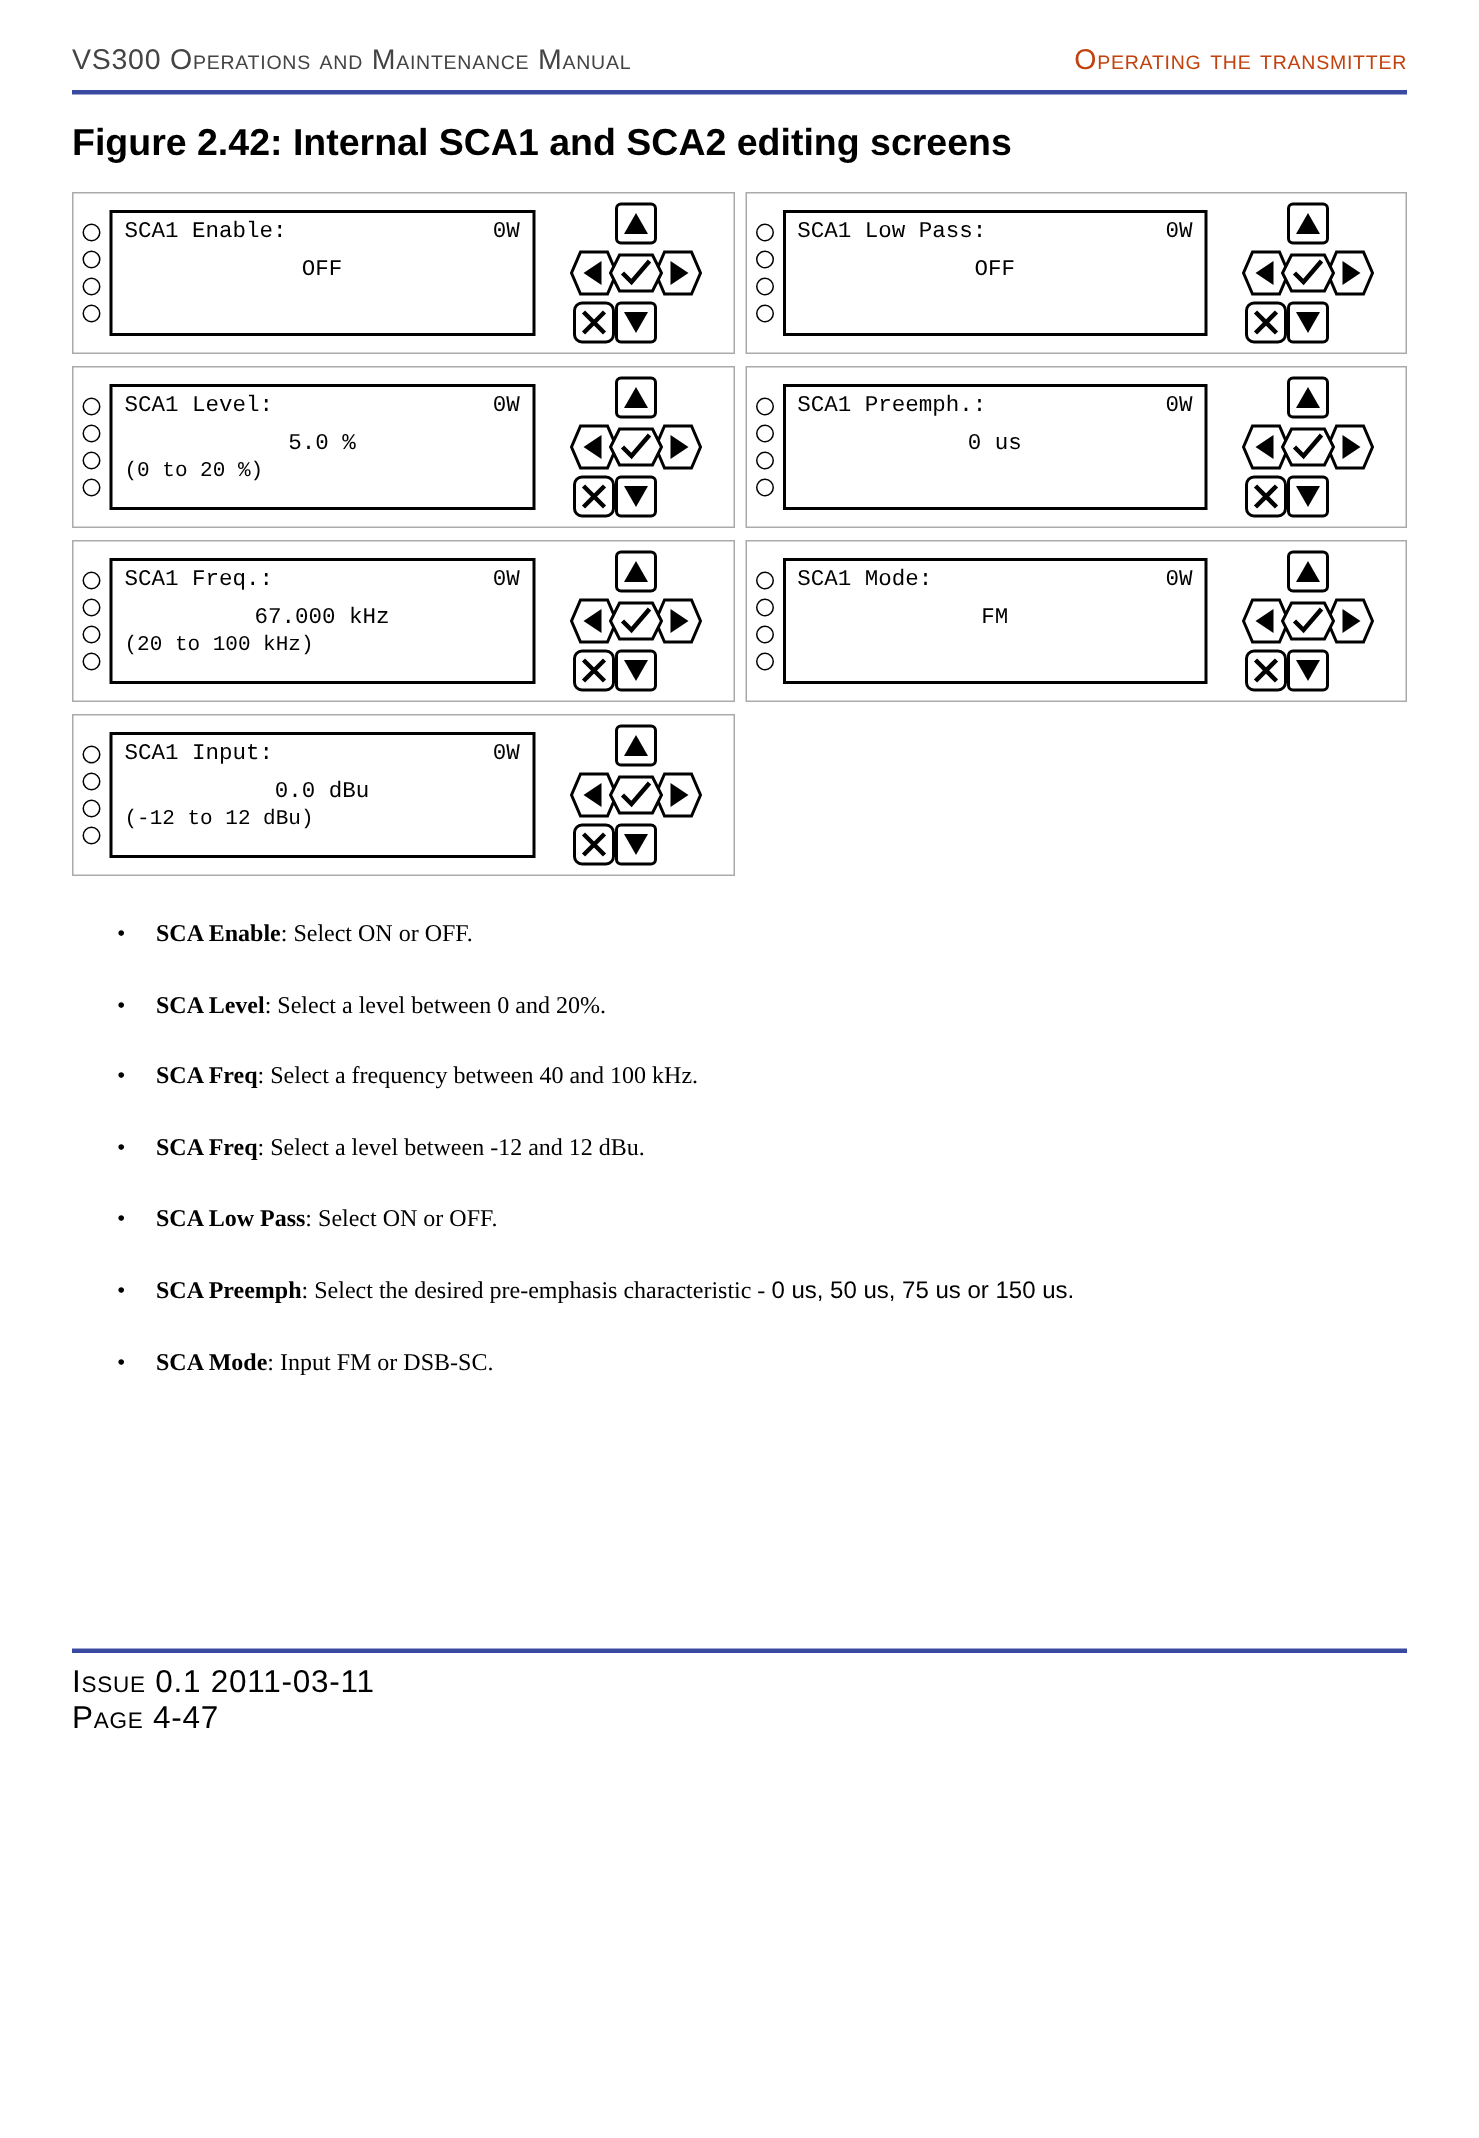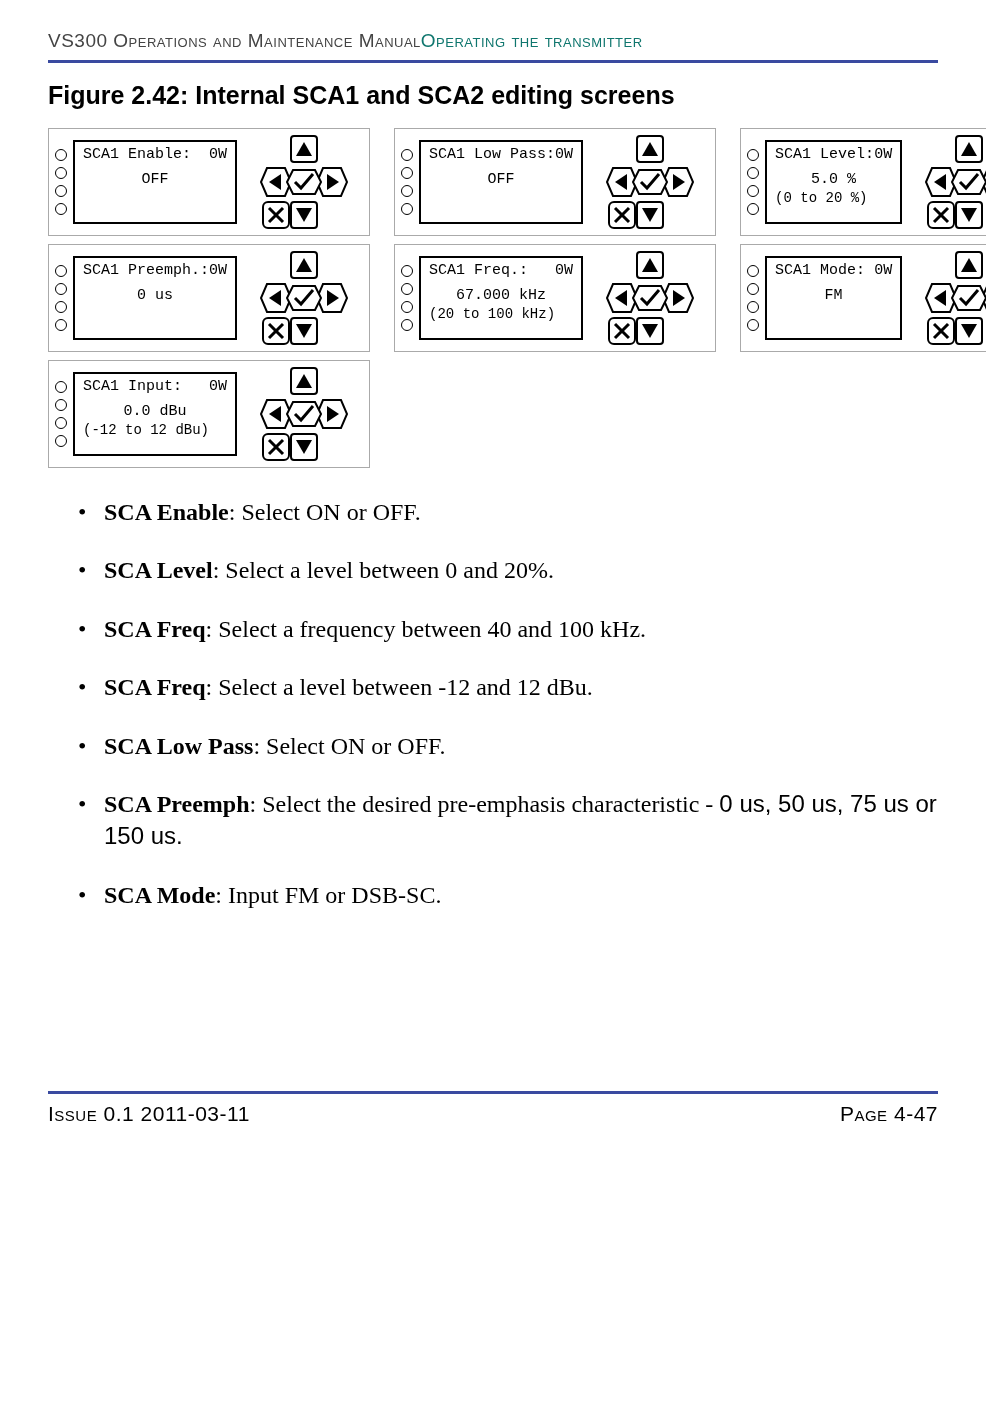--- a/index.html
+++ b/index.html
@@ -9,45 +9,45 @@
     background: #fff;
     color: #000;
     width: 986px;
   }
   .page {
     padding: 30px 48px 20px 48px;
     box-sizing: border-box;
   }
   .header-row {
     display: flex;
-    justify-content: flex-start;
+    justify-content: space-between;
     font-variant: small-caps;
     letter-spacing: 0.5px;
     font-size: 19px;
     font-family: 'Myriad', 'Segoe UI', Arial, sans-serif;
     font-weight: 500;
     margin-bottom: 8px;
   }
   .header-left { color: #444; }
-  .header-right { color: #0f766e; }
+  .header-right { color: #c2410c; }
   .rule-thick {
     border: none;
     border-top: 3px solid #3a4aa0;
     margin: 0 0 18px 0;
   }
   .fig-title {
     font-family: Arial, Helvetica, sans-serif;
     font-weight: bold;
     font-size: 25px;
     margin: 0 0 18px 0;
   }
   .screens-grid {
     display: grid;
-    grid-template-columns: 1fr 1fr 1fr;
-    gap: 8px 24px;
+    grid-template-columns: 1fr 1fr;
+    gap: 8px 7px;
     margin-bottom: 28px;
   }
   .screen-unit {
     display: flex;
     align-items: center;
     border: 1px solid #aaa;
     padding: 4px 6px;
     background: #fff;
     box-sizing: border-box;
     height: 108px;
@@ -100,21 +100,21 @@
     position: relative;
     flex-shrink: 0;
   }
   .nav svg { width: 100%; height: 100%; }
   .bullets {
     margin: 10px 0 0 30px;
     padding: 0;
     list-style: none;
   }
   .bullets li {
-    font-size: 24px;
+    font-size: 16px;
     line-height: 1.35;
     margin-bottom: 26px;
     padding-left: 26px;
     position: relative;
   }
   .bullets li::before {
     content: "•";
     position: absolute;
     left: 0;
     top: 0;
@@ -131,20 +131,21 @@
     border-top: 3px solid #3a4aa0;
     margin: 0 0 8px 0;
   }
   .footer-row {
     display: flex;
     justify-content: space-between;
     font-variant: small-caps;
     font-family: 'Myriad', 'Segoe UI', Arial, sans-serif;
     font-size: 21px;
     letter-spacing: 0.5px;
+    flex-direction: column;
   }
   .empty-cell { visibility: hidden; }
 </style>
 </head>
 <body>
 
 <div class="page">
 
   <div class="header-row">
     <span class="header-left">VS300 Operations and Maintenance Manual</span>

